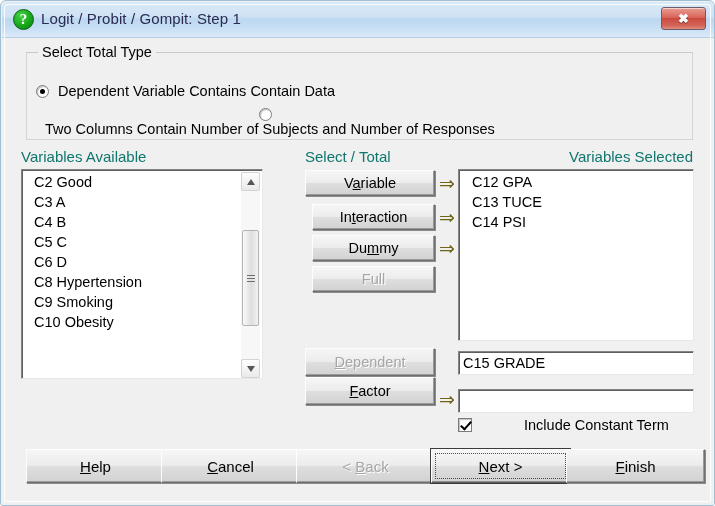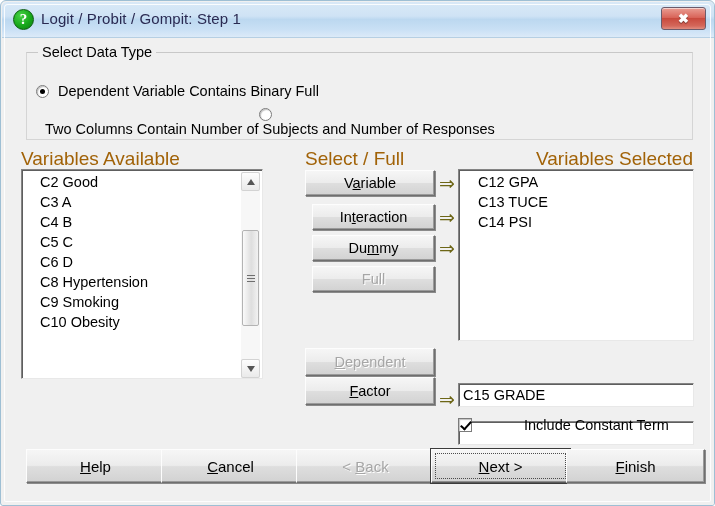--- a/index.html
+++ b/index.html
@@ -146,22 +146,22 @@
   .radio-label {
     margin-left: 9px;
     font-size: 14.5px;
     color: #000000;
     white-space: nowrap;
   }
 
   
   .section-heading {
     position: absolute;
-    font-size: 19px;
-    color: #a16207;
+    font-size: 15px;
+    color: #0f766e;
     white-space: nowrap;
   }
   #heading-available { left: 19px; top: 110px; }
   #heading-selectomit { left: 303px; top: 110px; }
   #heading-selected  { right: 22px; top: 110px; }
 
   
   .sunken {
     box-sizing: border-box;
     background: #ffffff;
@@ -177,21 +177,21 @@
     overflow: hidden;
   }
   #list-available-items {
     position: absolute;
     left: 2px; top: 2px;
     width: 219px;
   }
   .list-item {
     height: 20px;
     line-height: 20px;
-    padding-left: 16px;
+    padding-left: 10px;
     font-size: 14.5px;
     color: #000000;
     white-space: nowrap;
     overflow: hidden;
   }
   .list-item.selected {
     background: #1c8cf0;
     color: #ffffff;
   }
 
@@ -252,21 +252,20 @@
   }
   #list-selected-items {
     position: absolute;
     left: 3px; top: 2px;
   }
 
   .text-field {
     position: absolute;
     height: 24px;
     overflow: hidden;
-    margin-top: 32px;
   }
   .text-field span {
     position: absolute;
     left: 4px; top: 3px;
     font-size: 14.5px;
     color: #000000;
     white-space: nowrap;
   }
   #field-dependent { left: 456px; top: 313px; width: 236px; }
   #field-factor    { left: 456px; top: 351px; width: 236px; }
@@ -378,34 +377,34 @@
 
   <div id="titlebar">
     <div id="app-icon">?</div>
     <div id="title-text">Logit / Probit / Gompit: Step 1</div>
     <div id="close-button">✖</div>
   </div>
 
   <div id="client">
 
     <div id="groupbox"></div>
-    <div id="groupbox-label">Select Data Type</div>
+    <div id="groupbox-label">Select Total Type</div>
 
     <div class="radio-row" id="radio-binary">
       <span class="radio-mark checked"></span>
-      <span class="radio-label">Dependent Variable Contains Binary Full</span>
+      <span class="radio-label">Dependent Variable Contains Contain Data</span>
     </div>
 
     <div class="radio-row" id="radio-twocol">
       <span class="radio-mark"></span>
       <span class="radio-label">Two Columns Contain Number of Subjects and Number of Responses</span>
     </div>
 
     <div class="section-heading" id="heading-available">Variables Available</div>
-    <div class="section-heading" id="heading-selectomit">Select / Full</div>
+    <div class="section-heading" id="heading-selectomit">Select / Total</div>
     <div class="section-heading" id="heading-selected">Variables Selected</div>
 
     <div id="list-available" class="sunken">
       <div id="list-available-items">
         <div class="list-item">C2 Good</div>
         <div class="list-item">C3 A</div>
         <div class="list-item">C4 B</div>
         <div class="list-item">C5 C</div>
         <div class="list-item">C6 D</div>
         <div class="list-item">C8 Hypertension</div>

